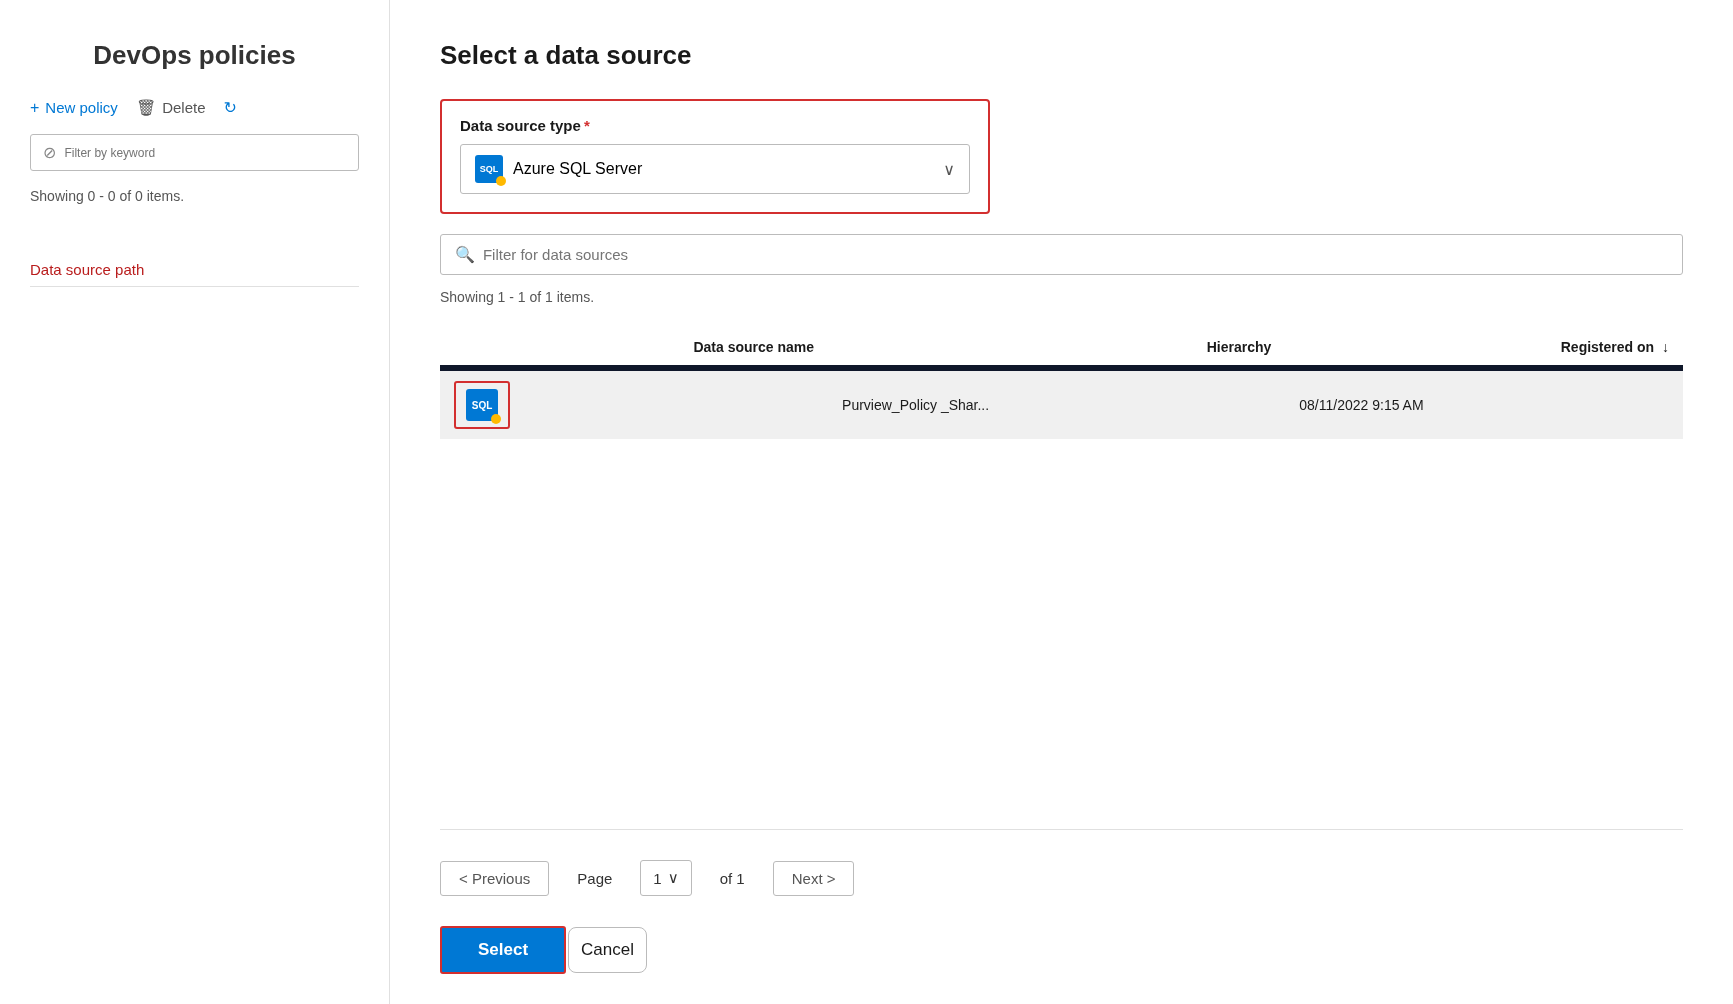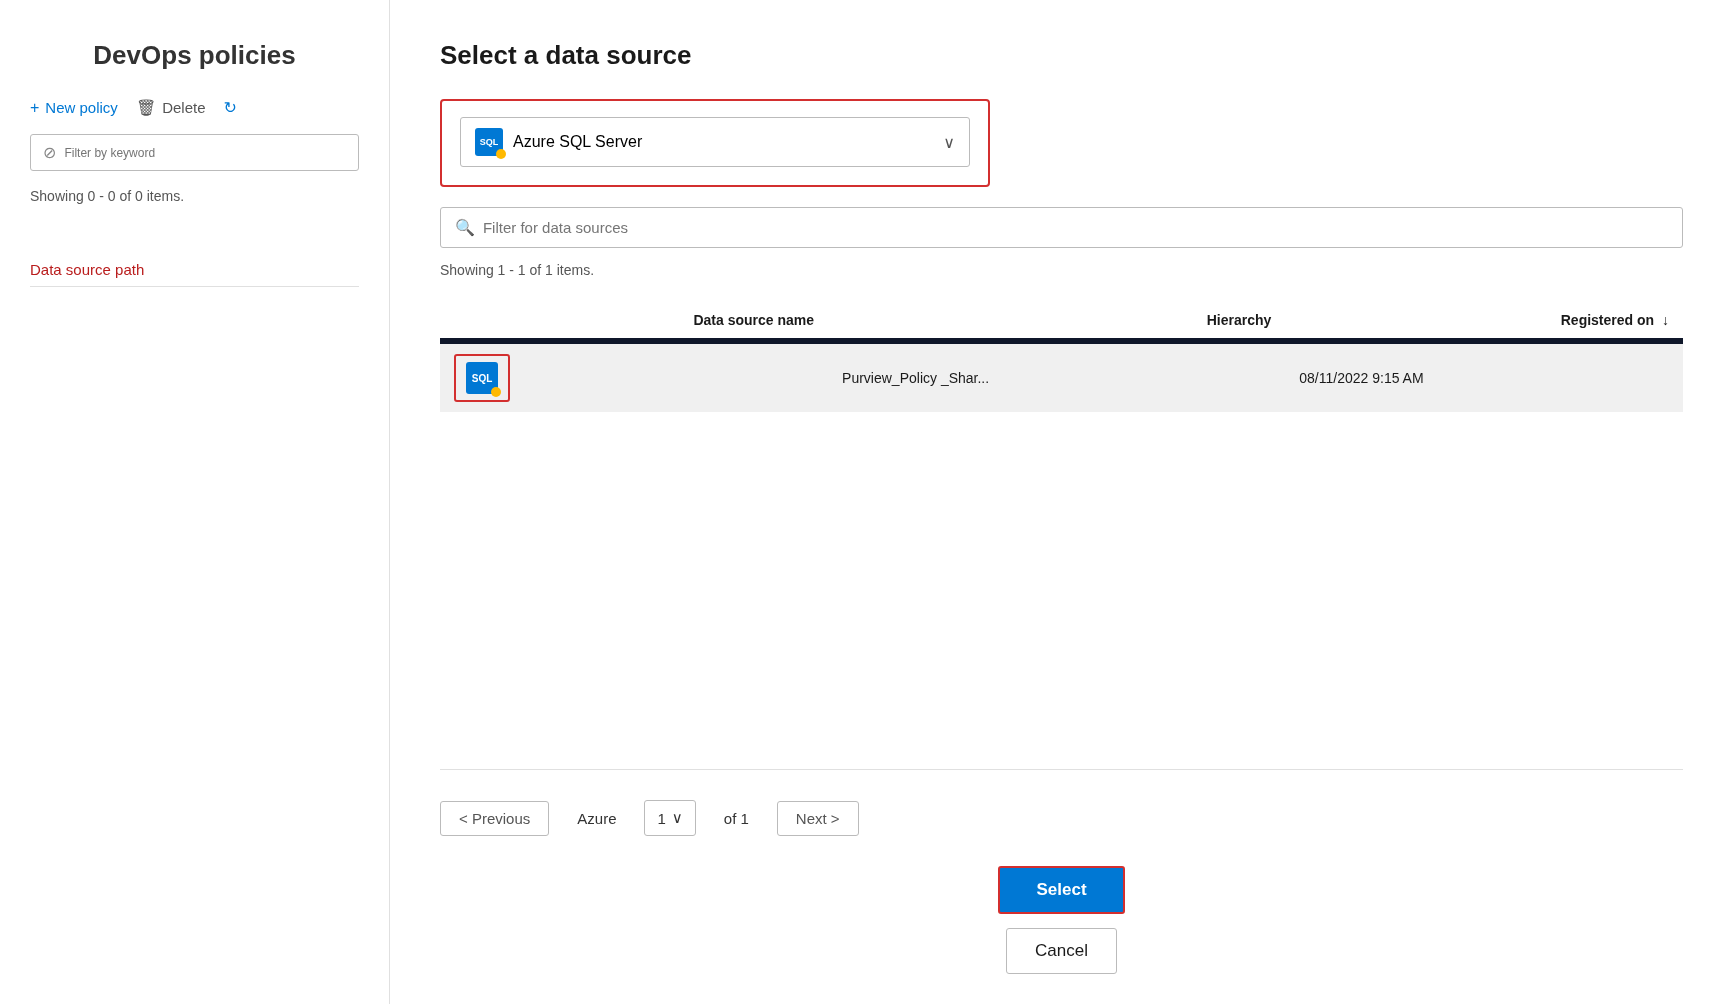--- a/index.html
+++ b/index.html
@@ -269,40 +269,39 @@
     }
     .of-label {
       font-size: 15px;
       color: #333;
     }
 
     
     .action-buttons {
       display: flex;
       align-items: center;
-      gap: 14px;
+      gap: 2px;
       padding-top: 10px;
-      flex-direction: column;
     }
     .btn-select {
       background: #0078d4;
       color: #fff;
       border: 2px solid #d32f2f;
       border-radius: 3px;
       padding: 12px 36px;
       font-size: 17px;
       font-weight: 600;
       cursor: pointer;
     }
     .btn-cancel {
       background: #fff;
       color: #1a1a1a;
       border: 1px solid #bbb;
-      border-radius: 3px;
-      padding: 12px 28px;
+      border-radius: 8px;
+      padding: 12px 12px;
       font-size: 17px;
       cursor: pointer;
     }
 
     .table-container {
       flex: 1;
       overflow: hidden;
     }
   </style>
 </head>
@@ -328,20 +327,23 @@
     <input type="text" placeholder="Filter by keyword" style="">
   </div>
   <div class="sidebar-showing">Showing 0 - 0 of 0 items.</div>
   <div class="sidebar-datasource-path">Data source path</div>
 </div>
 
 <div class="main-panel">
   <div class="dialog-title">Select a data source</div>
 
   <div class="datasource-type-section">
+    <div class="field-label">
+      <span>Data source type</span><span class="required">*</span>
+    </div>
     <div class="dropdown-select">
       <div class="dropdown-select-left">
         <div class="sql-icon">SQL</div>
         <span>Azure SQL Server</span>
       </div>
       <span class="chevron">∨</span>
     </div>
   </div>
 
   <div class="filter-input-wrapper">
@@ -378,21 +380,21 @@
           <td>08/11/2022 9:15 AM</td>
         </tr>
       </tbody>
     </table>
   </div>
 
   <div class="pagination-bar">
     <button class="pagination-btn">
       <span>&lt; Previous</span>
     </button>
-    <span class="pagination-label">Azure</span>
+    <span class="pagination-label">Page</span>
     <div class="page-select">
       <span>1</span>
       <span>∨</span>
     </div>
     <span class="of-label">of 1</span>
     <button class="pagination-btn">
       <span>Next &gt;</span>
     </button>
   </div>
 

